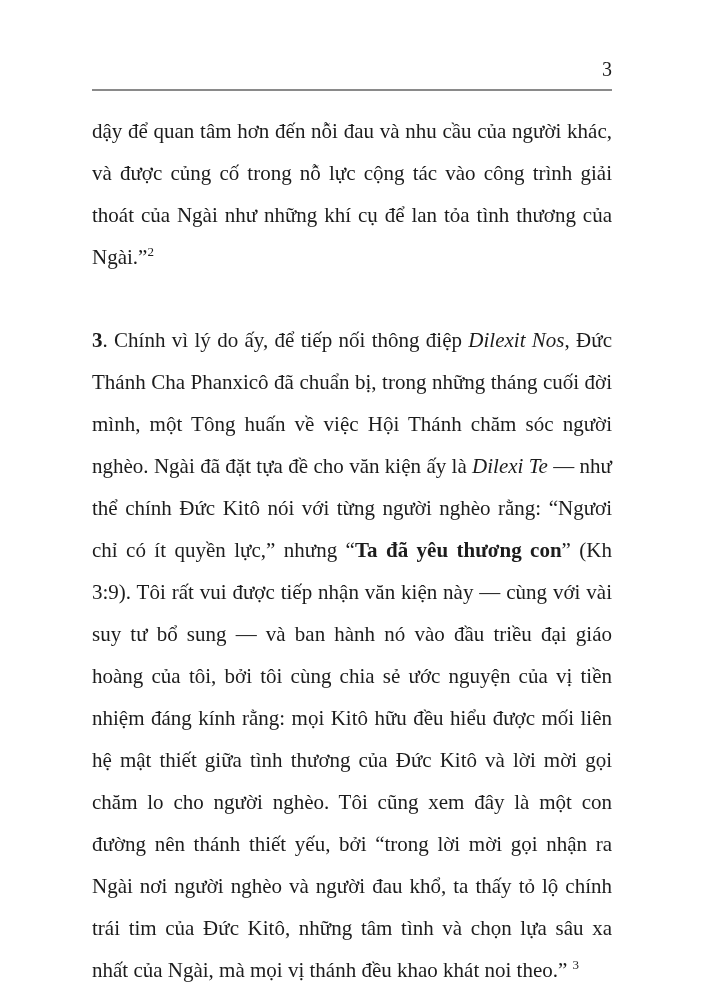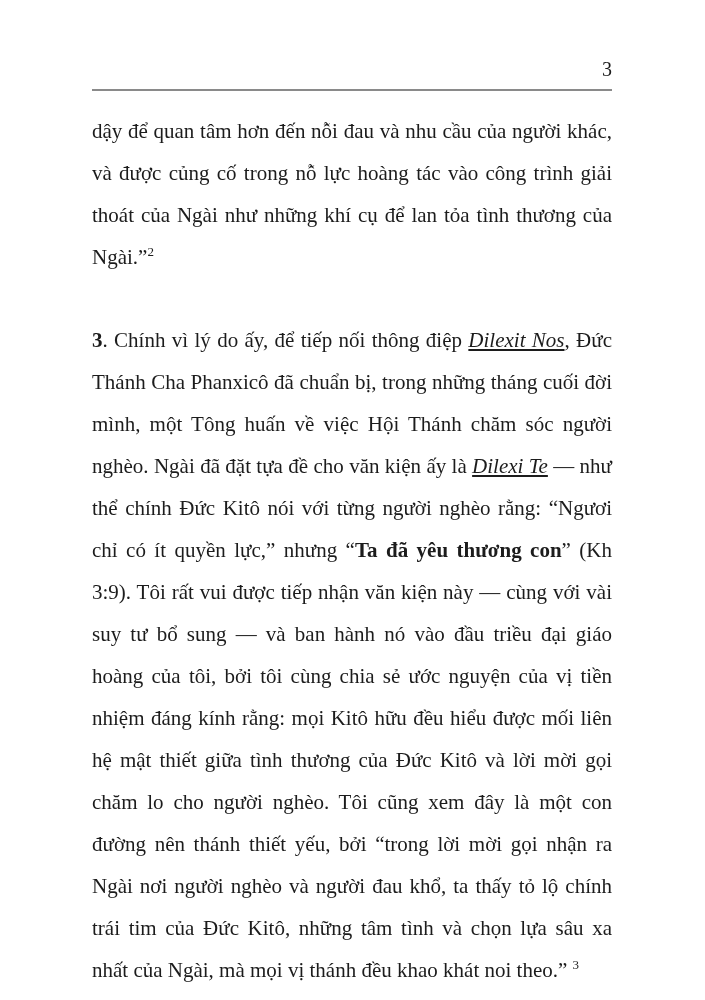--- a/index.html
+++ b/index.html
@@ -46,32 +46,32 @@
     margin:0 0 41px 0;
     font-size:21px;
     line-height:42px;
     text-align:justify;
     text-justify:inter-word;
     color:var(--text-color);
   }
   p.para:last-child{margin-bottom:0;}
   .run-normal{font-style:normal;font-weight:normal;}
   .run-bold{font-weight:bold;}
-  .run-italic{font-style:italic;text-decoration:underline;}
+  .run-italic{font-style:italic;}
   .run-superscript{
     font-size:13px;
     vertical-align:super;
     line-height:0;
   }
 </style>
 </head>
 <body>
 
 <div class="page">
   <header class="page-header">
     <span class="page-number">3</span>
     <div class="header-rule"></div>
   </header>
   <main class="page-body">
-      <p class="para"><span class="run-normal">dậy để quan tâm hơn đến nỗi đau và nhu cầu của người khác, và được củng cố trong nỗ lực hoàng tác vào công trình giải thoát của Ngài như những khí cụ để lan tỏa tình thương của Ngài.”</span><span class="run-superscript">2</span></p>
+      <p class="para"><span class="run-normal">dậy để quan tâm hơn đến nỗi đau và nhu cầu của người khác, và được củng cố trong nỗ lực cộng tác vào công trình giải thoát của Ngài như những khí cụ để lan tỏa tình thương của Ngài.”</span><span class="run-superscript">2</span></p>
       <p class="para"><span class="run-bold">3</span><span class="run-normal">. Chính vì lý do ấy, để tiếp nối thông điệp </span><span class="run-italic">Dilexit Nos</span><span class="run-normal">, Đức Thánh Cha Phanxicô đã chuẩn bị, trong những tháng cuối đời mình, một Tông huấn về việc Hội Thánh chăm sóc người nghèo. Ngài đã đặt tựa đề cho văn kiện ấy là </span><span class="run-italic">Dilexi Te</span><span class="run-normal"> — như thể chính Đức Kitô nói với từng người nghèo rằng: “Ngươi chỉ có ít quyền lực,” nhưng “</span><span class="run-bold">Ta đã yêu thương con</span><span class="run-normal">” (Kh 3:9). Tôi rất vui được tiếp nhận văn kiện này — cùng với vài suy tư bổ sung — và ban hành nó vào đầu triều đại giáo hoàng của tôi, bởi tôi cùng chia sẻ ước nguyện của vị tiền nhiệm đáng kính rằng: mọi Kitô hữu đều hiểu được mối liên hệ mật thiết giữa tình thương của Đức Kitô và lời mời gọi chăm lo cho người nghèo. Tôi cũng xem đây là một con đường nên thánh thiết yếu, bởi “trong lời mời gọi nhận ra Ngài nơi người nghèo và người đau khổ, ta thấy tỏ lộ chính trái tim của Đức Kitô, những tâm tình và chọn lựa sâu xa nhất của Ngài, mà mọi vị thánh đều khao khát noi theo.” </span><span class="run-superscript">3</span></p>
     </main>
 </div>
 
 </body></html>

